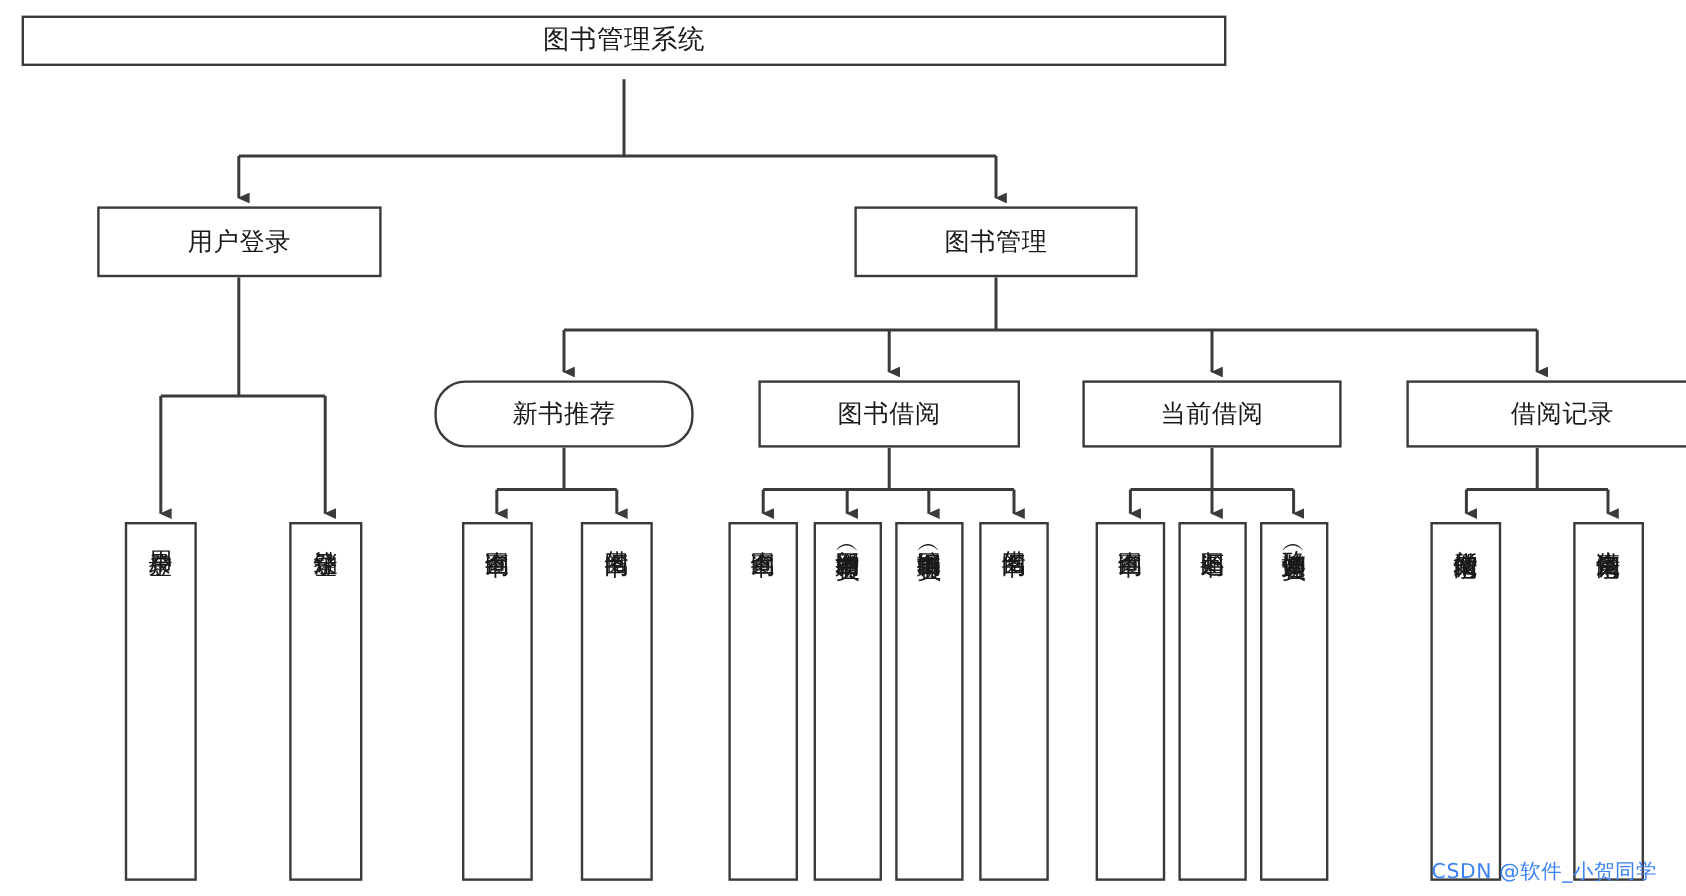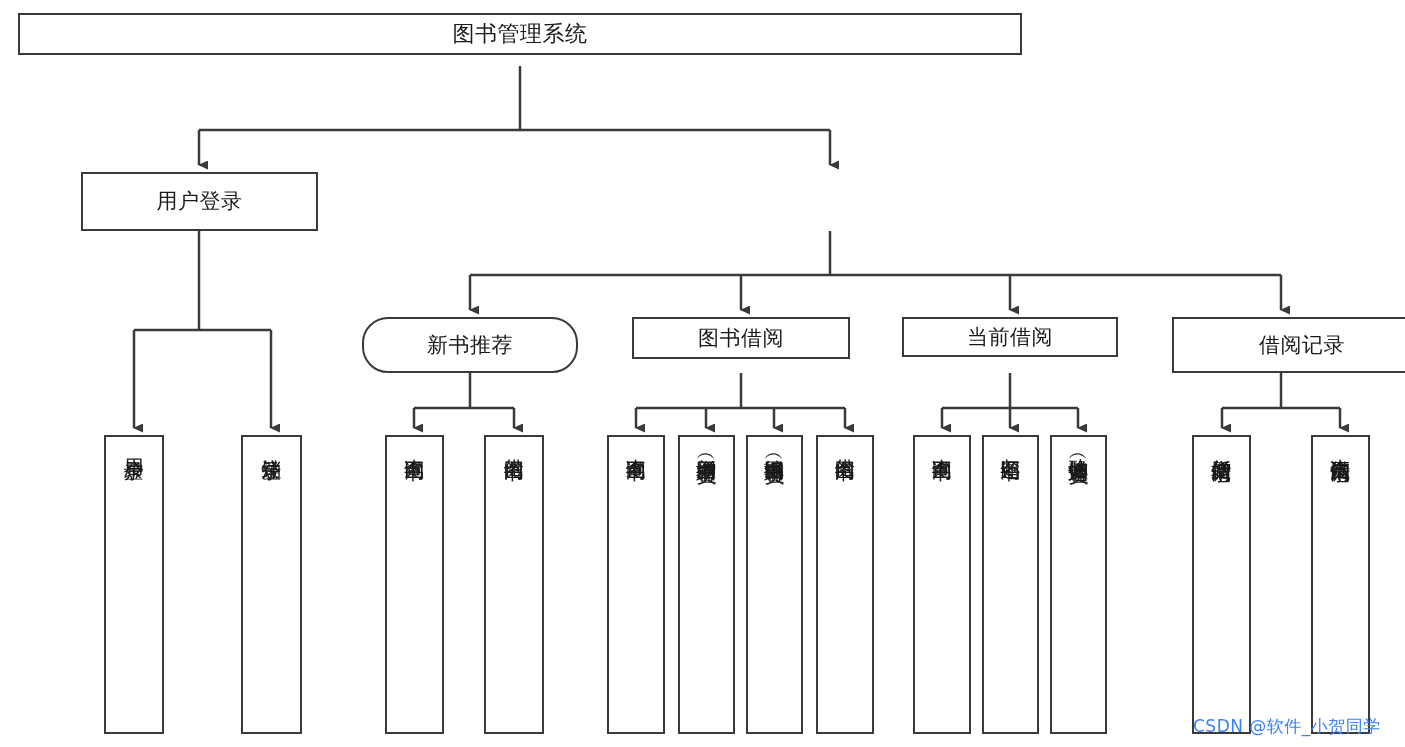--- a/index.html
+++ b/index.html
@@ -133,28 +133,31 @@
     </g>
   </svg>
 
   <div class="node h root" style="left:18px; top:13px; width:1004px; height:42px;">
     <span class="label">图书管理系统</span>
   </div>
 
   <div class="node h" style="left:81px; top:172px; width:237px; height:59px;">
     <span class="label">用户登录</span>
   </div>
+  <div class="node h" style="left:712px; top:172px; width:236px; height:59px;">
+    <span class="label">图书管理</span>
+  </div>
 
   <div class="node h" style="left:362px; top:317px; width:216px; height:56px;border-radius:26px;">
     <span class="label">新书推荐</span>
   </div>
-  <div class="node h" style="left:632px; top:317px; width:218px; height:42px;align-items:center;">
+  <div class="node h" style="left:632px; top:317px; width:218px; height:56px;align-items:center;">
     <span class="label">图书借阅</span>
   </div>
-  <div class="node h" style="left:902px; top:317px; width:216px; height:40px;">
+  <div class="node h" style="left:902px; top:317px; width:216px; height:56px;">
     <span class="label">当前借阅</span>
   </div>
   <div class="node h" style="left:1172px; top:317px; width:260px; height:56px;">
     <span class="label">借阅记录</span>
   </div>
 
   <div class="node v" style="left:104px; top:435px; width:60px; height:299px;">
     <span class="label">用户登录</span>
   </div>
   <div class="node v" style="left:241px; top:435px; width:61px; height:299px;">

